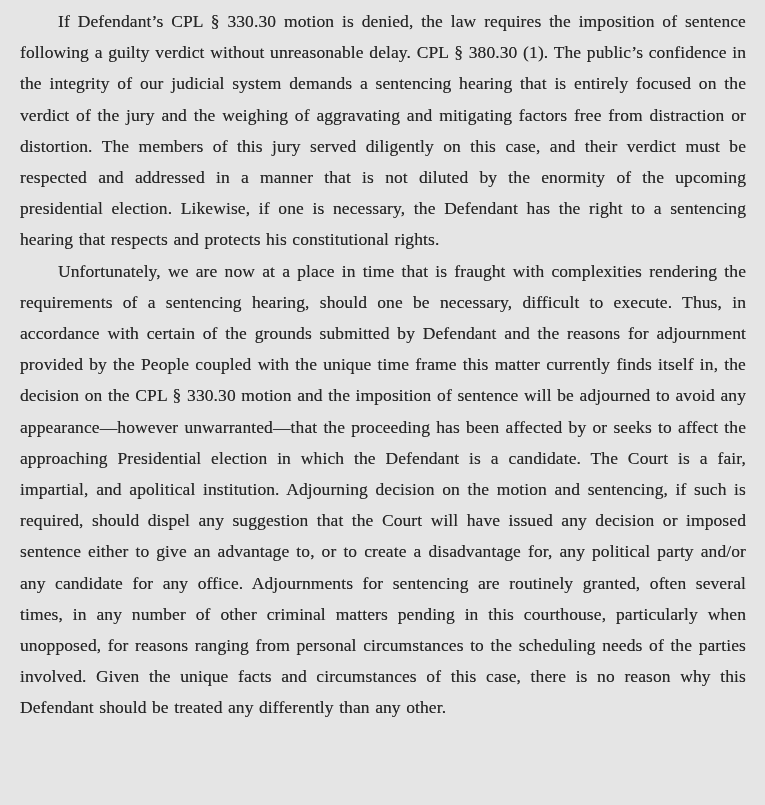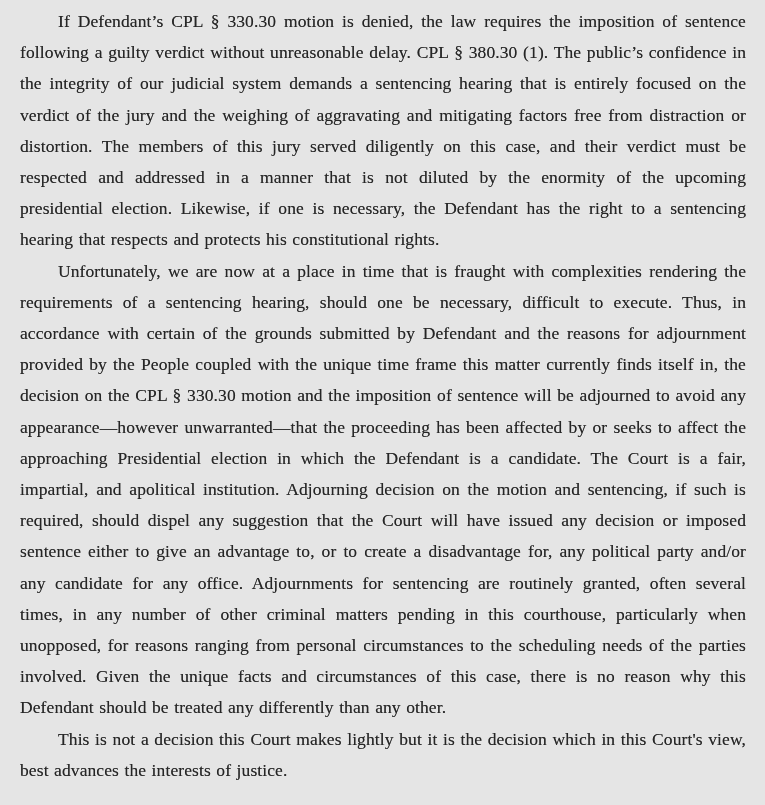--- a/index.html
+++ b/index.html
@@ -31,14 +31,13 @@
     
     text-shadow: 0 0 0.5px rgba(40,40,40,0.55);
   }
 </style>
 </head>
 <body>
 
 <div class="page">
   <p class="para">If Defendant’s CPL § 330.30 motion is denied, the law requires the imposition of sentence following a guilty verdict without unreasonable delay. CPL § 380.30 (1).  The public’s confidence in the integrity of our judicial system demands a sentencing hearing that is entirely focused on the verdict of the jury and the weighing of aggravating and mitigating factors free from distraction or distortion. The members of this jury served diligently on this case, and their verdict must be respected and addressed in a manner that is not diluted by the enormity of the upcoming presidential election. Likewise, if one is necessary, the Defendant has the right to a sentencing hearing that respects and protects his constitutional rights.</p>
   <p class="para">Unfortunately, we are now at a place in time that is fraught with complexities rendering the requirements of a sentencing hearing, should one be necessary, difficult to execute. Thus, in accordance with certain of the grounds submitted by Defendant and the reasons for adjournment provided by the People coupled with the unique time frame this matter currently finds itself in, the decision on the CPL § 330.30 motion and the imposition of sentence will be adjourned to avoid any appearance—however unwarranted—that the proceeding has been affected by or seeks to affect the approaching Presidential election in which the Defendant is a candidate.  The Court is a fair, impartial, and apolitical institution.  Adjourning decision on the motion and sentencing, if such is required, should dispel any suggestion that the Court will have issued any decision or imposed sentence either to give an advantage to, or to create a disadvantage for, any political party and/or any candidate for any office.  Adjournments for sentencing are routinely granted, often several times, in any number of other criminal matters pending in this courthouse, particularly when unopposed, for reasons ranging from personal circumstances to the scheduling needs of the parties involved.  Given the unique facts and circumstances of this case, there is no reason why this Defendant should be treated any differently than any other.</p>
-  <p class="para">This is not a decision this Court makes lightly but it is the decision which in this Court's view, best advances the interests of justice.</p>
 </div>
 
 </body></html>

